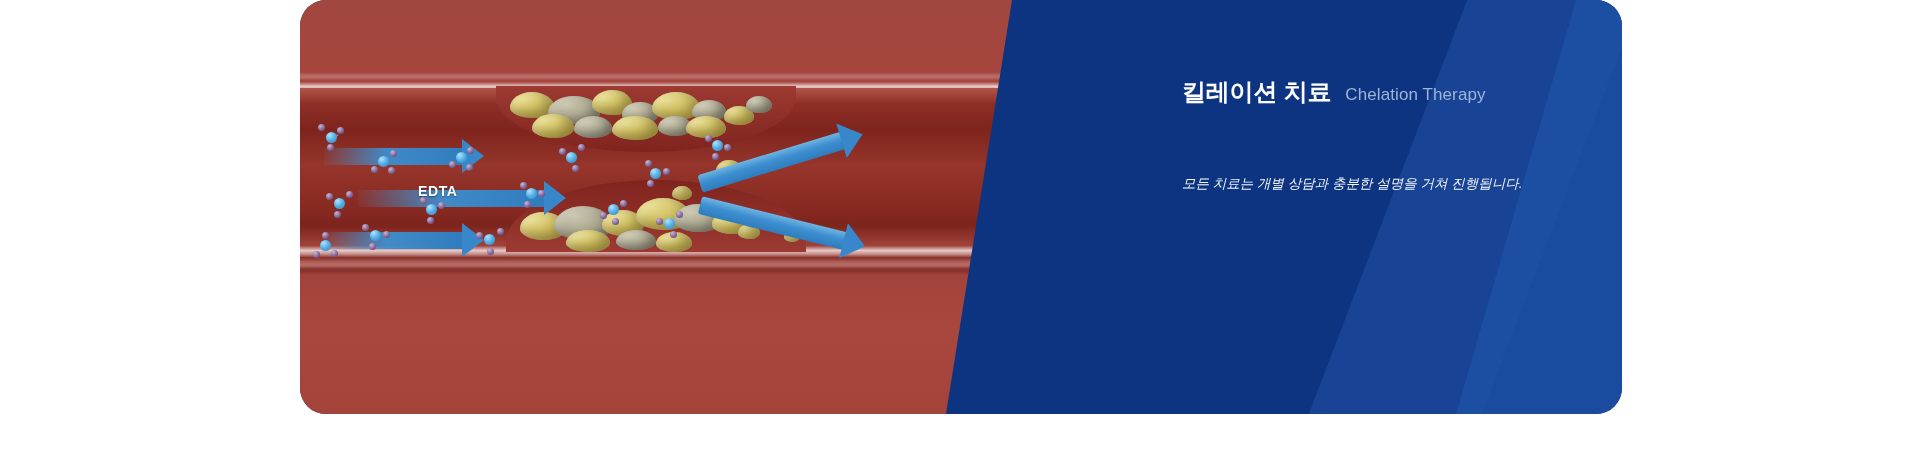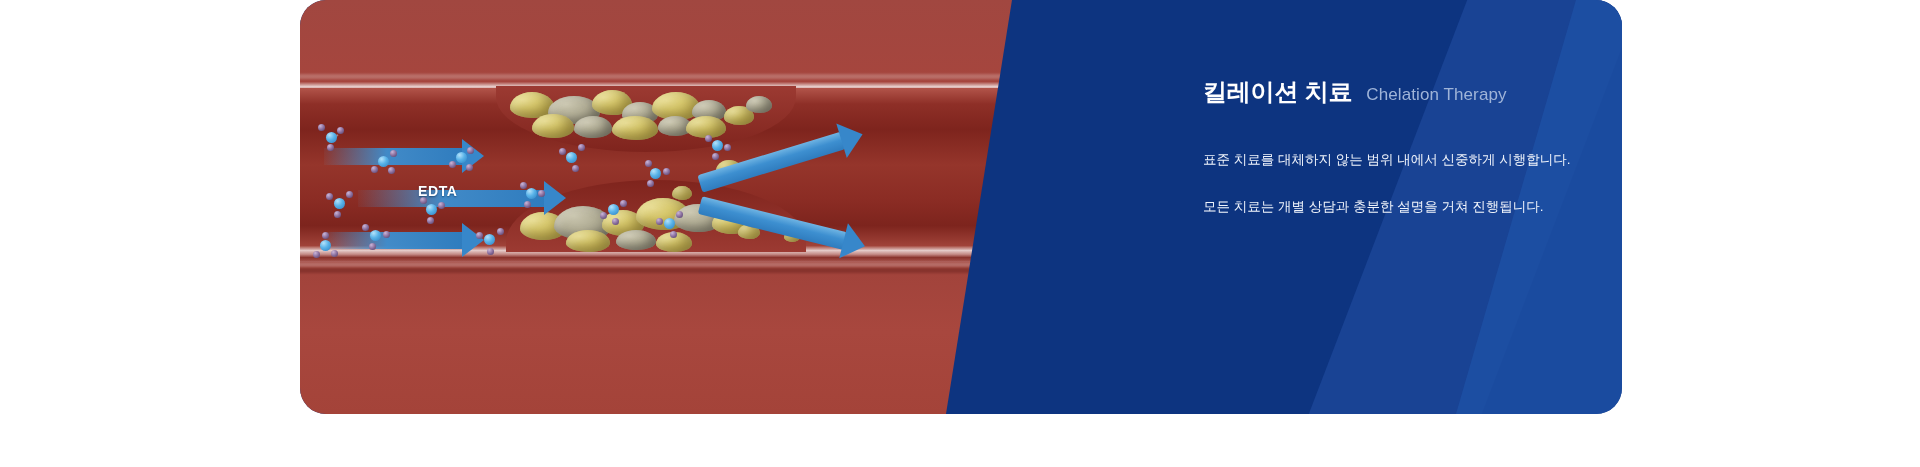--- a/index.html
+++ b/index.html
@@ -218,21 +218,21 @@
     left: 1090px;
     width: 300px;
     background: #1d50a4;
     clip-path: polygon(62% 0, 100% 0, 100% 100%, 22% 100%);
     opacity: 0.85;
   }
 
   
   .content {
     position: absolute;
-    left: 903px;
+    left: 882px;
     top: 0;
     width: 430px;
     height: 100%;
     z-index: 10;
   }
   .title-row {
     position: absolute;
     top: 76px;
     left: 0;
     display: flex;
@@ -258,21 +258,21 @@
     left: 0;
     width: 430px;
   }
   .para {
     color: #f0f4fb;
     font-size: 13.5px;
     line-height: 23px;
     white-space: nowrap;
     margin: 0 0 24px 0;
   }
-  .para:last-child { margin-bottom: 14px; }
+  .para:last-child { margin-bottom: 14px; font-style: italic; }
   .para .ln { display: block; }
 </style>
 </head>
 <body>
 
 <div class="banner">
 
   <div class="illustration">
 
     <div class="wall-edge a"></div>
@@ -420,21 +420,20 @@
   </div>
 
   <div class="content">
     <div class="title-row">
       <span class="title-ko">킬레이션 치료</span>
       <span class="title-en">Chelation Therapy</span>
     </div>
 
     <div class="body">
       <p class="para">
-        <span class="ln">표준 치료를 대체하지 않는 범위 내에서 신중하게 시행합니다.</span>
       </p>
       <p class="para">
         <span class="ln">모든 치료는 개별 상담과 충분한 설명을 거쳐 진행됩니다.</span>
       </p>
     </div>
   </div>
 
 </div>
 
 </body></html>

